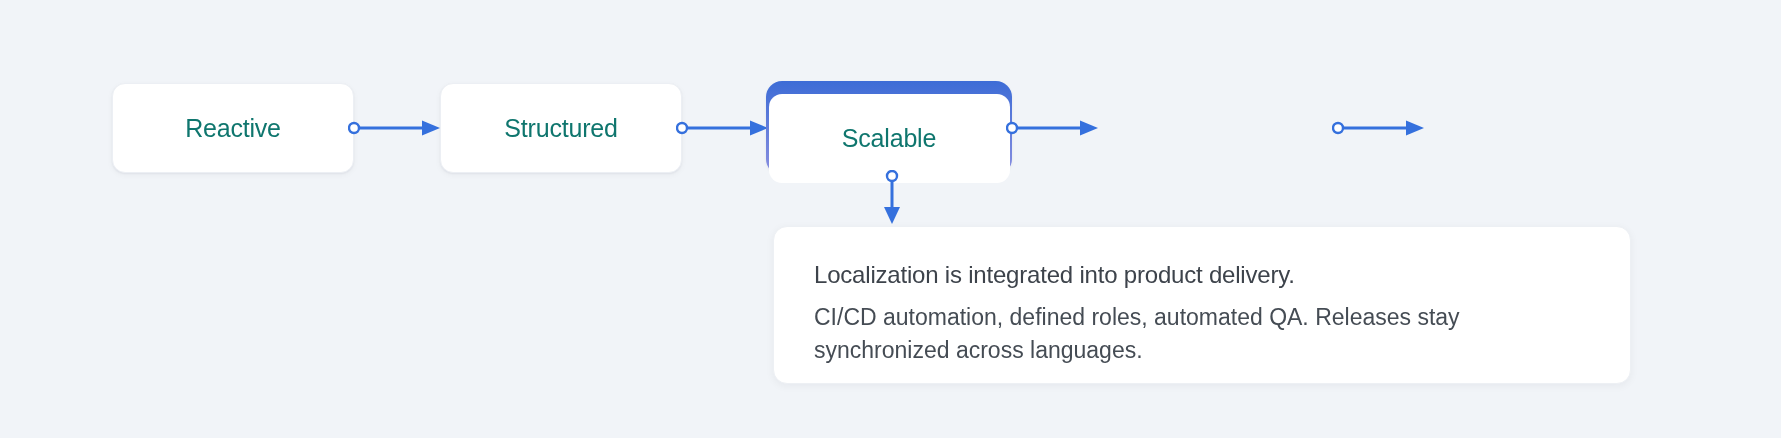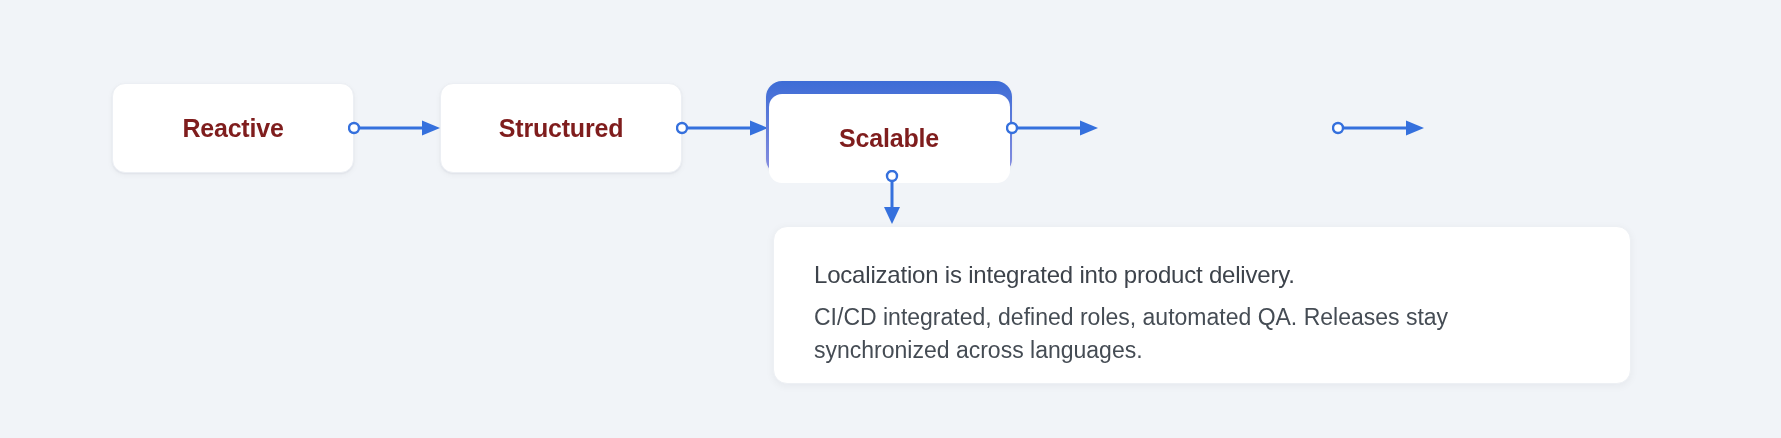--- a/index.html
+++ b/index.html
@@ -25,23 +25,23 @@
     border-radius: 13px;
     box-sizing: border-box;
     box-shadow: 0 1px 2px rgba(16,24,40,0.05), 0 2px 6px rgba(16,24,40,0.04);
     display: flex;
     align-items: center;
     justify-content: center;
     cursor: pointer;
   }
   .stage-label {
     font-size: 25px;
-    font-weight: 700;
+    font-weight: 400;
     letter-spacing: -0.2px;
-    color: #7f1d1d;
+    color: #0f766e;
   }
   
   .stage-active-wrap {
     position: absolute;
     left: 766px;
     top: 81px;
     width: 246px;
     height: 94px;
     padding: 2.5px;
     box-sizing: border-box;
@@ -151,16 +151,16 @@
 
 
   <svg class="v-arrow" viewBox="0 0 28 56">
     <line x1="14" y1="11.5" x2="14" y2="39" stroke="#3570dd" stroke-width="3"></line>
     <polygon points="6,37 14,54 22,37" fill="#3570dd"></polygon>
     <circle cx="14" cy="6" r="5" fill="#ffffff" stroke="#3570dd" stroke-width="2.4"></circle>
   </svg>
 
   <div class="detail-card">
     <p class="detail-title">Localization is integrated into product delivery.</p>
-    <p class="detail-body">CI/CD integrated, defined roles, automated QA. Releases stay synchronized across languages.</p>
+    <p class="detail-body">CI/CD automation, defined roles, automated QA. Releases stay synchronized across languages.</p>
   </div>
 
 </div>
 
 </body></html>

